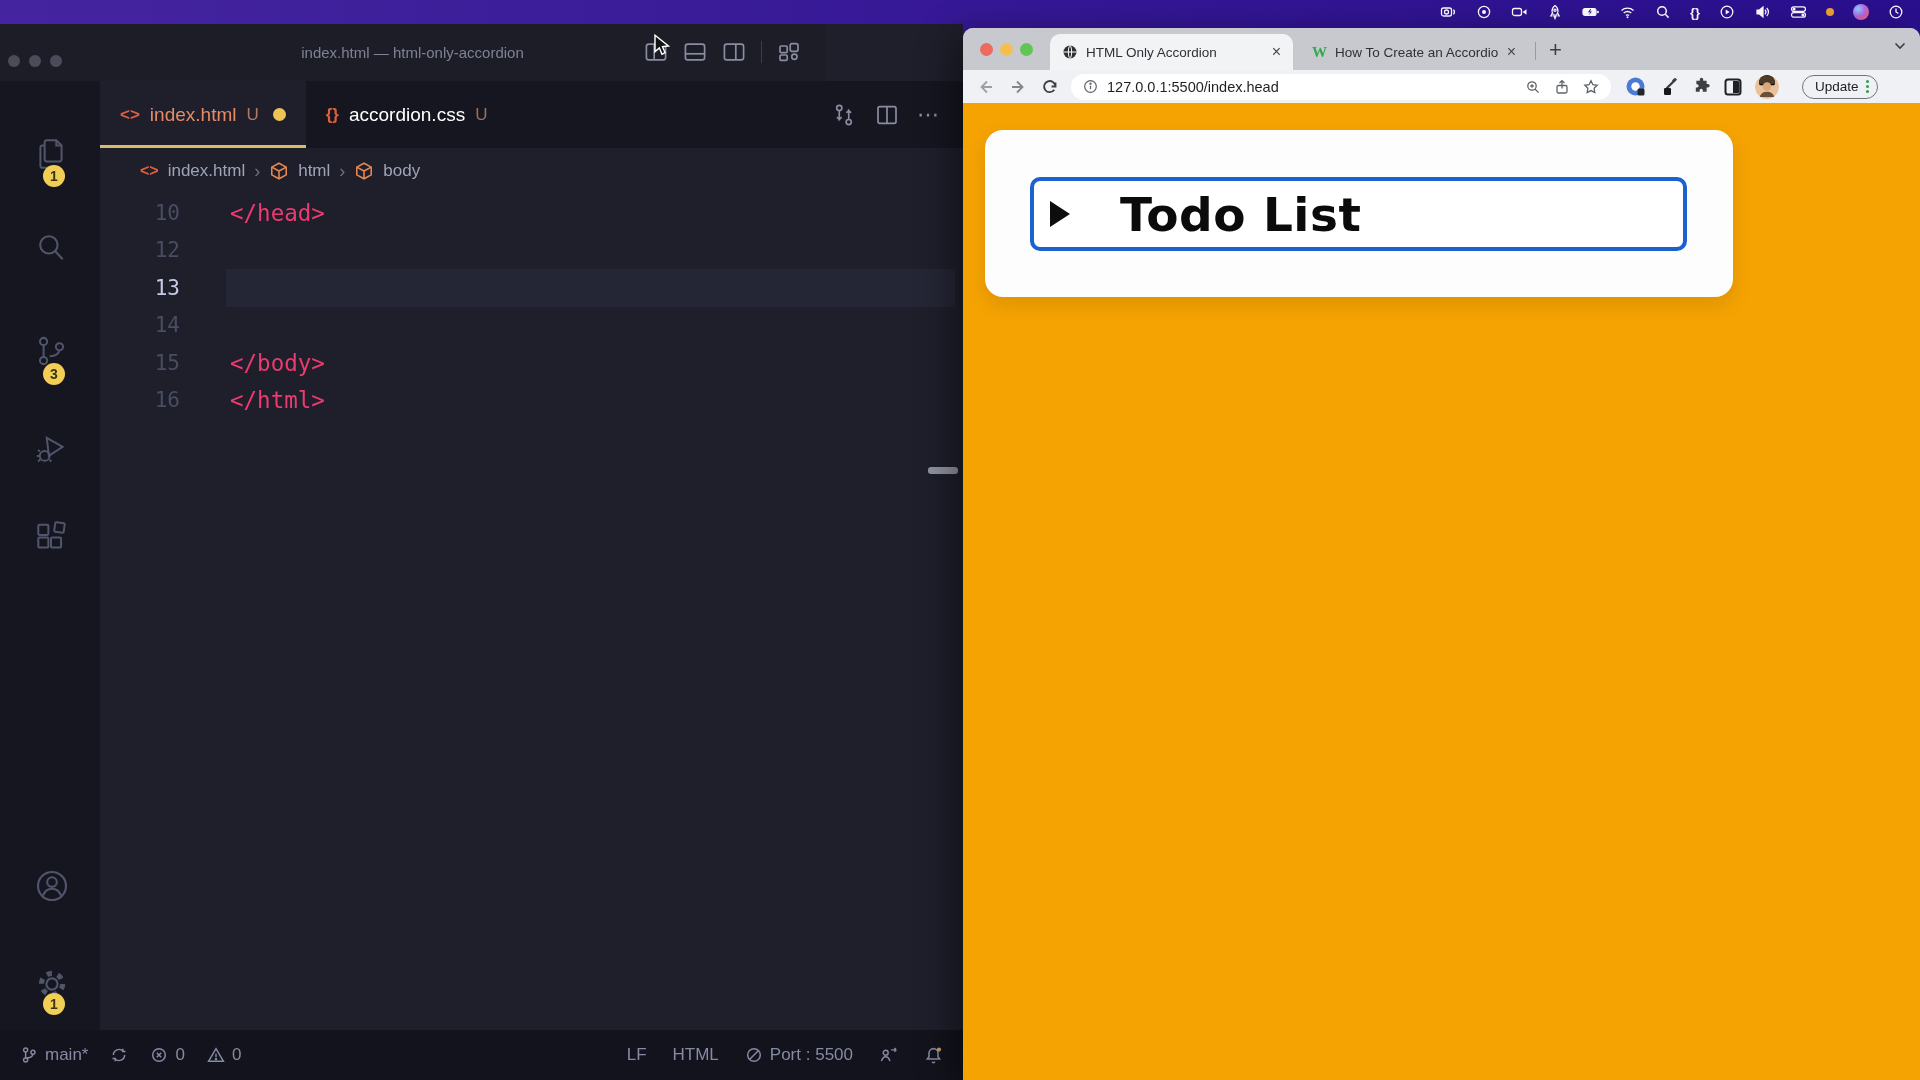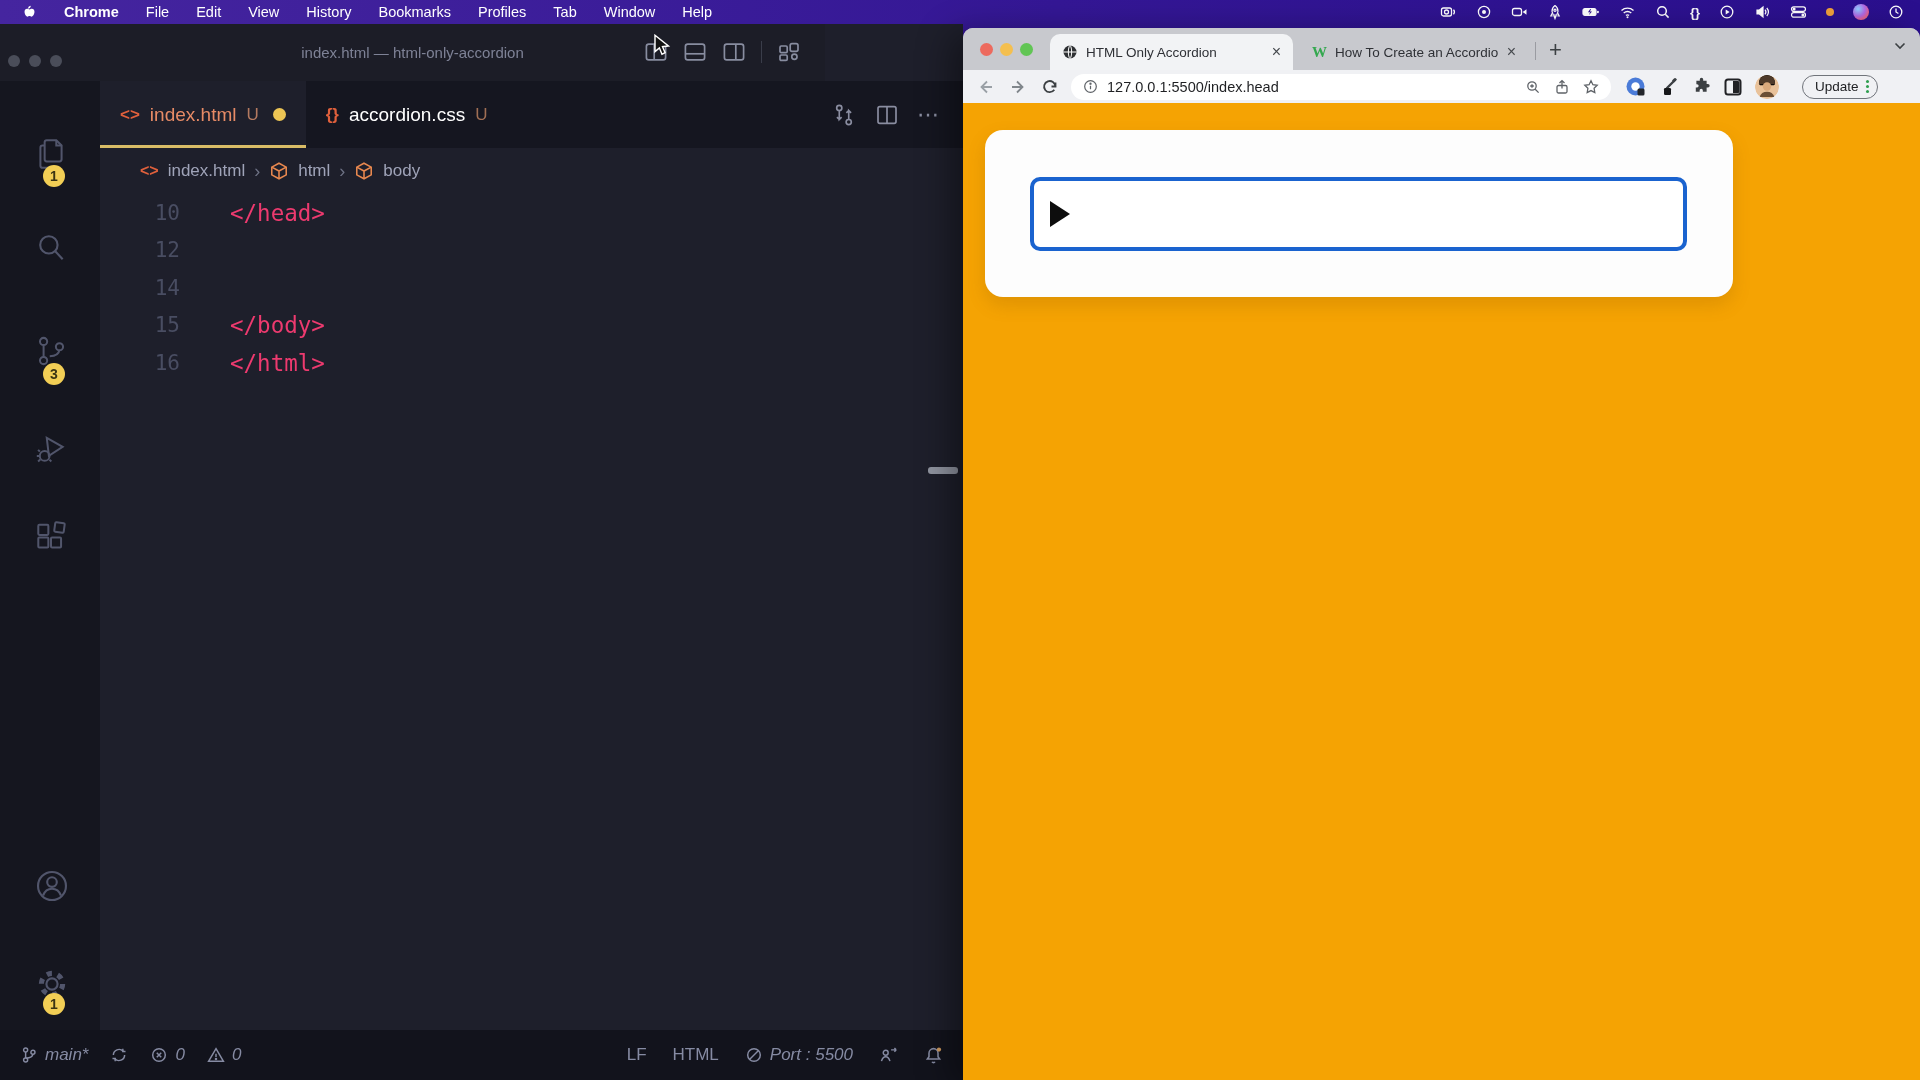--- a/index.html
+++ b/index.html
@@ -48,21 +48,21 @@
   #vs-editor{left:100px;top:170px;width:863px;height:836px;font-family:"DejaVu Sans Mono","Liberation Mono",monospace;}
   .cline{position:relative;height:37.5px;display:flex;align-items:center;}
   .lnum{width:80px;text-align:right;color:#494d62;font-size:21px;flex:none;}
   .lcode{margin-left:50px;font-size:22.5px;color:#ee3a6f;white-space:pre;}
   .cline.active .lnum{color:#c5cae6;}
   .cline.active .hl{position:absolute;left:126px;right:8px;top:0;bottom:0;background:#252635;}
   #vs-sash{left:928px;top:443px;width:30px;height:7px;border-radius:3px;background:#9094a0;}
 
   #vs-status{left:0;top:1006px;width:963px;height:50px;background:#12131c;color:#868ba3;
              display:flex;align-items:center;font-size:17px;padding:0 20px;box-sizing:border-box;gap:22px;}
-  .st-item{display:flex;align-items:center;gap:7px;font-style:italic;}
+  .st-item{display:flex;align-items:center;gap:7px;}
   #vs-status .right{margin-left:auto;display:flex;align-items:center;gap:26px;}
 
   
   #chrome{left:963px;top:28px;width:957px;height:1052px;border-radius:10px 10px 0 0;overflow:hidden;
           box-shadow:-12px 6px 34px rgba(0,0,0,.4);background:#c8c9ce;}
   #cr-tabstrip{left:0;top:0;width:100%;height:42px;background:#c8c9ce;}
   .ctl{position:absolute;top:15px;width:13px;height:13px;border-radius:50%;}
   .ctab{position:absolute;top:6px;height:36px;border-radius:10px 10px 0 0;display:flex;align-items:center;
         padding:0 12px;box-sizing:border-box;font-size:13.5px;color:#2f3136;gap:8px;}
   .ctab.active{background:#f2f3f5;}
@@ -97,37 +97,20 @@
               font-family:"DejaVu Sans","Liberation Sans",sans-serif;}
 
   #cursor{left:653px;top:34px;}
 </style>
 </head>
 <body>
 
 <div id="stage">
 
   <div id="menubar" class="abs">
-    <div class="menus">
-      <span>
-        <svg width="15" height="17" viewBox="0 0 16 17" fill="#fff">
-            <path d="M8.6 3.4c.8-.95.7-2.2.7-2.2s-1.2.05-2 1c-.8.95-.7 2.2-.7 2.2s1.2 0 2-1zM8 5.2c.9 0 1.4-.7 2.6-.7 1.5 0 2.7 1.1 2.7 3.1 0 2.6-1.9 5.3-3.2 5.3-.9 0-1.1-.55-2.1-.55s-1.3.55-2.1.55C4.6 12.9 2.7 10.4 2.7 7.7c0-2.1 1.2-3.2 2.7-3.2 1.1 0 1.7.7 2.6.7z"></path>
-          </svg>
-      </span>
-      <span class="appname">Chrome</span>
-      <span>File</span>
-      <span>Edit</span>
-      <span>View</span>
-      <span>History</span>
-      <span>Bookmarks</span>
-      <span>Profiles</span>
-      <span>Tab</span>
-      <span>Window</span>
-      <span>Help</span>
-    </div>
     <div class="mb-icons">
       <span>
           <svg width="17" height="16" viewBox="0 0 16 16" fill="none" stroke="#fff" stroke-width="1.3">
             <rect x="1" y="4" width="10" height="8" rx="2"></rect>
             <circle cx="6" cy="8" r="2"></circle>
             <path d="M13 5.7a3.6 3.6 0 0 1 0 4.6"></path>
           </svg>
         </span>
       <span>
           <svg width="16" height="16" viewBox="0 0 16 16" fill="none" stroke="#fff" stroke-width="1.3">
@@ -344,20 +327,25 @@
       <span>body</span>
     </div>
 
     <div id="vs-editor" class="abs">
       <div class="cline">
           <span class="lnum">10</span>
           <span class="lcode">&lt;/head&gt;</span>
         </div>
       <div class="cline">
           <span class="lnum">12</span>
+          <span class="lcode"></span>
+        </div>
+      <div class="cline active">
+          <span class="hl"></span>
+          <span class="lnum">13</span>
           <span class="lcode"></span>
         </div>
       <div class="cline">
           <span class="lnum">14</span>
           <span class="lcode"></span>
         </div>
       <div class="cline">
           <span class="lnum">15</span>
           <span class="lcode">&lt;/body&gt;</span>
         </div>
@@ -550,20 +538,21 @@
               <i></i>
             </span>
         </button>
       </div>
     </div>
 
     <div id="cr-page" class="abs">
       <div id="todo-card">
         <div id="todo-summary">
           <span id="todo-marker"></span>
+          <span id="todo-title">Todo List</span>
         </div>
       </div>
     </div>
   </div>
 
   <span id="cursor" class="abs">
     <svg width="19" height="22" viewBox="0 0 14 17">
         <path d="M1.2 1 1.2 13.6 4.6 10.7 6.6 15.6 9 14.5 7 9.8 11.6 9.3 Z" fill="#121212" stroke="#fff" stroke-width="1.1"></path>
       </svg>
   </span>

